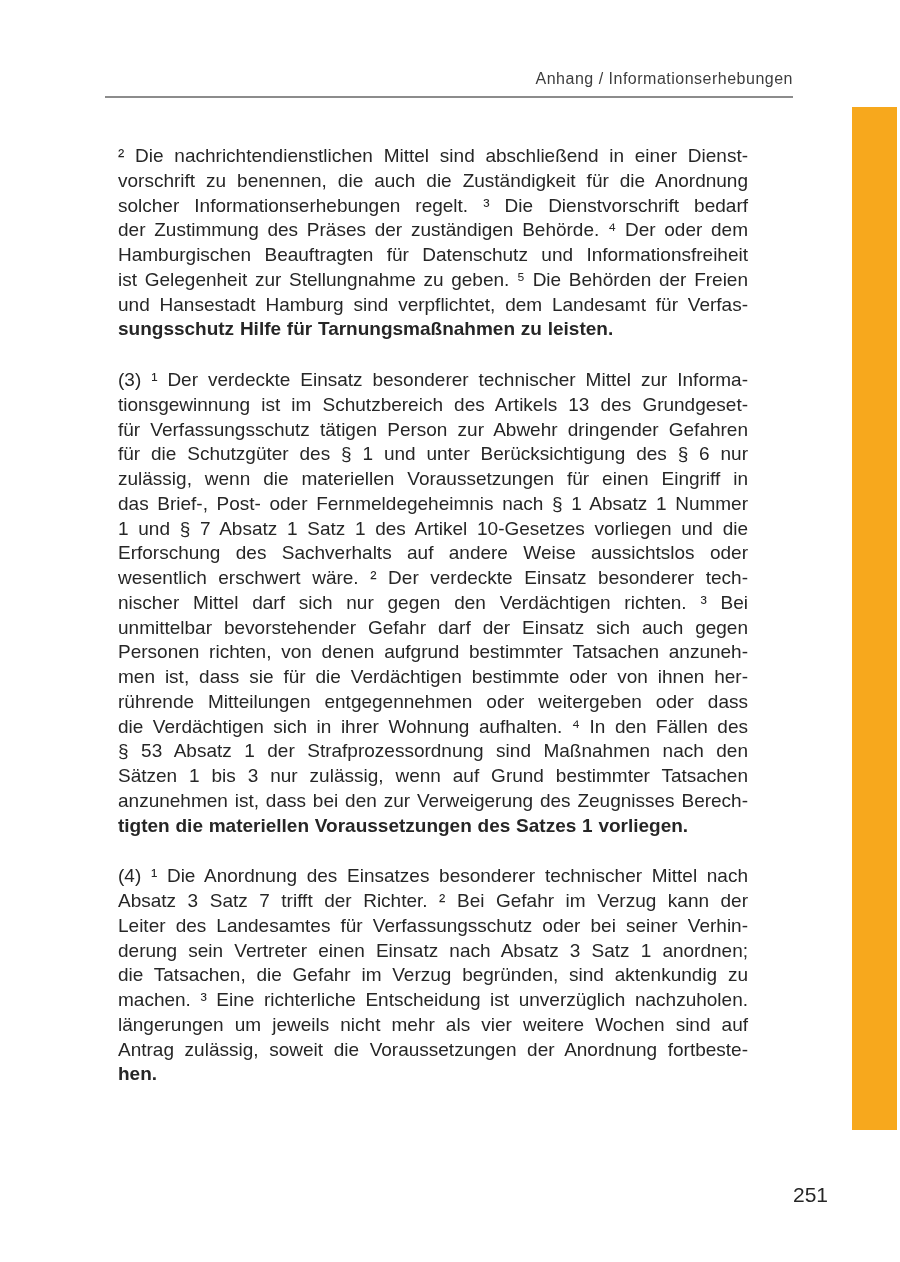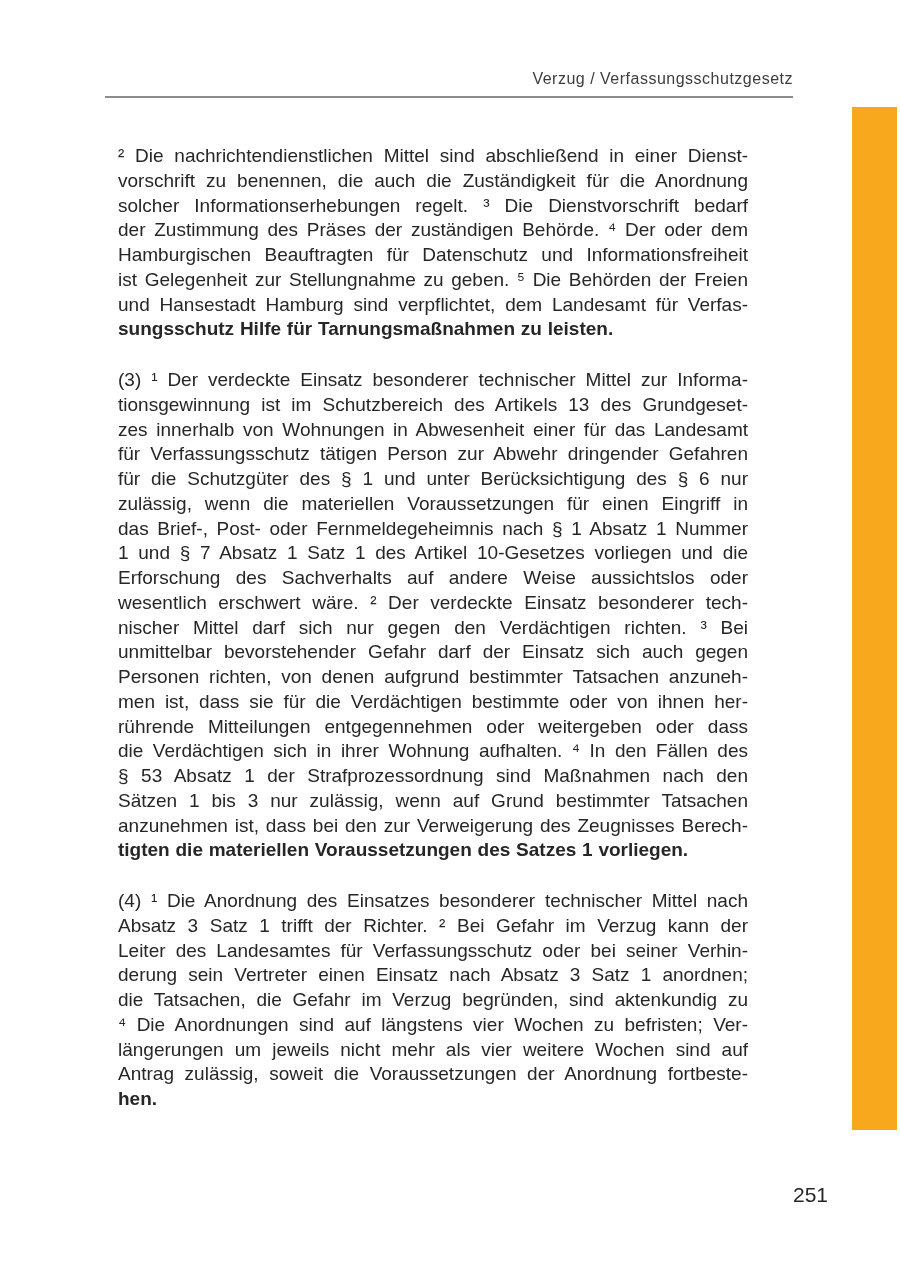--- a/index.html
+++ b/index.html
@@ -60,62 +60,61 @@
     position:absolute;
     top:1184px;right:72px;
     font-size:21px;line-height:21px;
     color:var(--body-text);
   }
 </style>
 </head>
 <body>
 
 <div class="page">
-  <div class="running-header">Verzug / Verfassungsschutzgesetz</div>
+  <div class="running-header">Anhang / Informationserhebungen</div>
   <div class="header-rule"></div>
   <div class="accent-bar"></div>
   <div class="body-text">
       <div class="paragraph">
         <div class="line">² Die nachrichtendienstlichen Mittel sind abschließend in einer Dienst-</div>
         <div class="line">vorschrift zu benennen, die auch die Zuständigkeit für die Anordnung</div>
         <div class="line">solcher Informationserhebungen regelt. ³ Die Dienstvorschrift bedarf</div>
         <div class="line">der Zustimmung des Präses der zuständigen Behörde. ⁴ Der oder dem</div>
         <div class="line">Hamburgischen Beauftragten für Datenschutz und Informationsfreiheit</div>
         <div class="line">ist Gelegenheit zur Stellungnahme zu geben. ⁵ Die Behörden der Freien</div>
         <div class="line">und Hansestadt Hamburg sind verpflichtet, dem Landesamt für Verfas-</div>
         <div class="line last">sungsschutz Hilfe für Tarnungsmaßnahmen zu leisten.</div>
       </div>
       <div class="paragraph">
         <div class="line">(3) ¹ Der verdeckte Einsatz besonderer technischer Mittel zur Informa-</div>
         <div class="line">tionsgewinnung ist im Schutzbereich des Artikels 13 des Grundgeset-</div>
-        <div class="line">zes innerhalb von Wohnungen in Abwesenheit einer für das Landesamt</div>
         <div class="line">für Verfassungsschutz tätigen Person zur Abwehr dringender Gefahren</div>
         <div class="line">für die Schutzgüter des § 1 und unter Berücksichtigung des § 6 nur</div>
         <div class="line">zulässig, wenn die materiellen Voraussetzungen für einen Eingriff in</div>
         <div class="line">das Brief-, Post- oder Fernmeldegeheimnis nach § 1 Absatz 1 Nummer</div>
         <div class="line">1 und § 7 Absatz 1 Satz 1 des Artikel 10-Gesetzes vorliegen und die</div>
         <div class="line">Erforschung des Sachverhalts auf andere Weise aussichtslos oder</div>
         <div class="line">wesentlich erschwert wäre. ² Der verdeckte Einsatz besonderer tech-</div>
         <div class="line">nischer Mittel darf sich nur gegen den Verdächtigen richten. ³ Bei</div>
         <div class="line">unmittelbar bevorstehender Gefahr darf der Einsatz sich auch gegen</div>
         <div class="line">Personen richten, von denen aufgrund bestimmter Tatsachen anzuneh-</div>
         <div class="line">men ist, dass sie für die Verdächtigen bestimmte oder von ihnen her-</div>
         <div class="line">rührende Mitteilungen entgegennehmen oder weitergeben oder dass</div>
         <div class="line">die Verdächtigen sich in ihrer Wohnung aufhalten. ⁴ In den Fällen des</div>
         <div class="line">§ 53 Absatz 1 der Strafprozessordnung sind Maßnahmen nach den</div>
         <div class="line">Sätzen 1 bis 3 nur zulässig, wenn auf Grund bestimmter Tatsachen</div>
         <div class="line">anzunehmen ist, dass bei den zur Verweigerung des Zeugnisses Berech-</div>
         <div class="line last">tigten die materiellen Voraussetzungen des Satzes 1 vorliegen.</div>
       </div>
       <div class="paragraph">
         <div class="line">(4) ¹ Die Anordnung des Einsatzes besonderer technischer Mittel nach</div>
-        <div class="line">Absatz 3 Satz 1 trifft der Richter. ² Bei Gefahr im Verzug kann der</div>
+        <div class="line">Absatz 3 Satz 7 trifft der Richter. ² Bei Gefahr im Verzug kann der</div>
         <div class="line">Leiter des Landesamtes für Verfassungsschutz oder bei seiner Verhin-</div>
         <div class="line">derung sein Vertreter einen Einsatz nach Absatz 3 Satz 1 anordnen;</div>
         <div class="line">die Tatsachen, die Gefahr im Verzug begründen, sind aktenkundig zu</div>
-        <div class="line">⁴ Die Anordnungen sind auf längstens vier Wochen zu befristen; Ver-</div>
+        <div class="line">machen. ³ Eine richterliche Entscheidung ist unverzüglich nachzuholen.</div>
         <div class="line">längerungen um jeweils nicht mehr als vier weitere Wochen sind auf</div>
         <div class="line">Antrag zulässig, soweit die Voraussetzungen der Anordnung fortbeste-</div>
         <div class="line last">hen.</div>
       </div>
     </div>
   <div class="page-number">251</div>
 </div>
 
 </body></html>

